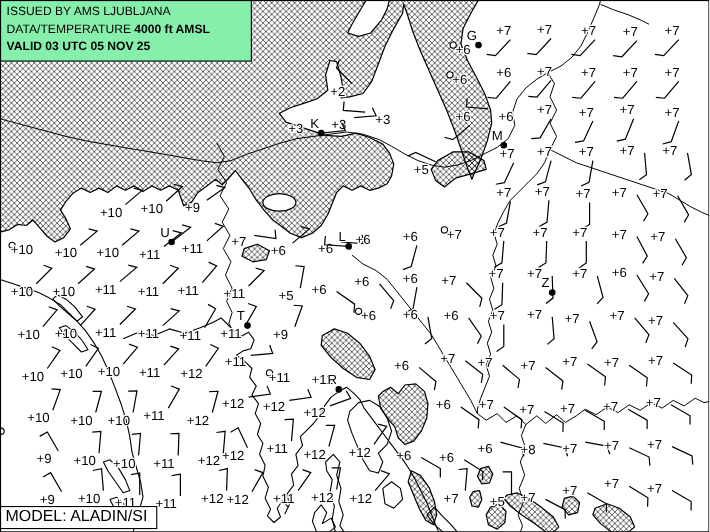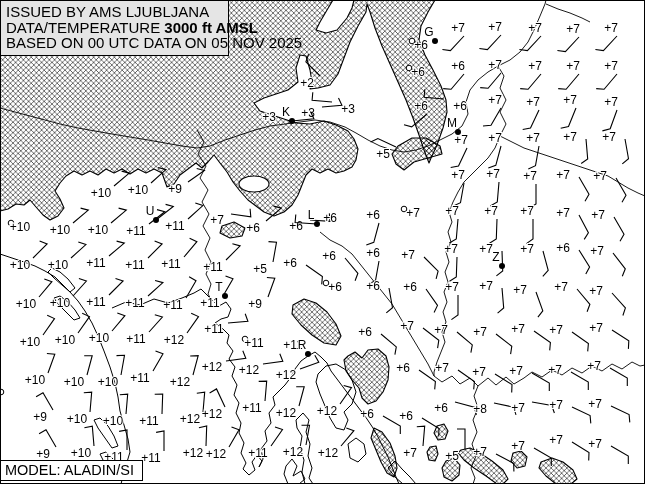--- a/index.html
+++ b/index.html
@@ -1,20 +1,20 @@
 <!DOCTYPE html>
 <html><head>
 <meta charset="utf-8">
 <style>
   html,body{margin:0;padding:0;background:#fff;}
   #stage{position:relative;width:645px;height:484px;background:#fff;overflow:hidden;
          font-family:"Liberation Sans",sans-serif;}
   #mapsvg{position:absolute;left:0;top:0;}
-  #header-box{position:absolute;left:0;top:0;width:217px;background:#e5e5e5;
-    border:1px solid #000;padding:3px 5px 4px 5px;font-size:15px;line-height:15.5px;
+  #header-box{position:absolute;left:0;top:0;width:217px;background:#86efac;
+    border:1px solid #000;padding:3px 5px 4px 5px;font-size:11px;line-height:15.5px;
     color:#000;white-space:nowrap;}
   #header-box .b{font-weight:bold;}
   #model-box{position:absolute;left:0;top:460px;background:#fff;border:1px solid #000;
     font-size:14.5px;padding:1px 8px 2px 4px;color:#000;}
   svg text{font-family:"Liberation Sans",sans-serif;}
   .tlab{font-size:12px;fill:#000;paint-order:stroke;stroke:#fff;stroke-width:2.2px;}
   .clab{font-size:12px;fill:#000;paint-order:stroke;stroke:#fff;stroke-width:2px;}
 </style>
 </head>
 <body>
@@ -692,19 +692,19 @@
           <circle cx="308" cy="354" r="3" fill="#000"></circle>
           <text x="302" y="349" text-anchor="middle" class="clab">R</text>
         </g>
       </g>
 
   <rect x="0.5" y="0.5" width="644" height="483" fill="none" stroke="#000" stroke-width="1"></rect>
 </svg>
 
 <div id="header-box">
       <div><span>ISSUED BY AMS LJUBLJANA</span></div>
-      <div><span>DATA/TEMPERATURE </span><span class="b">3000 ft AMSL</span></div>
-      <div><span>BASED ON 00 UTC DATA ON 05 NOV 2025</span></div>
+      <div><span>DATA/TEMPERATURE </span><span class="b">4000 ft AMSL</span></div>
+      <div><span class="b">VALID 03 UTC 05 NOV 25</span></div>
     </div>
 
 <div id="model-box">MODEL: ALADIN/SI</div>
 
 </div>
 
 </body></html>

